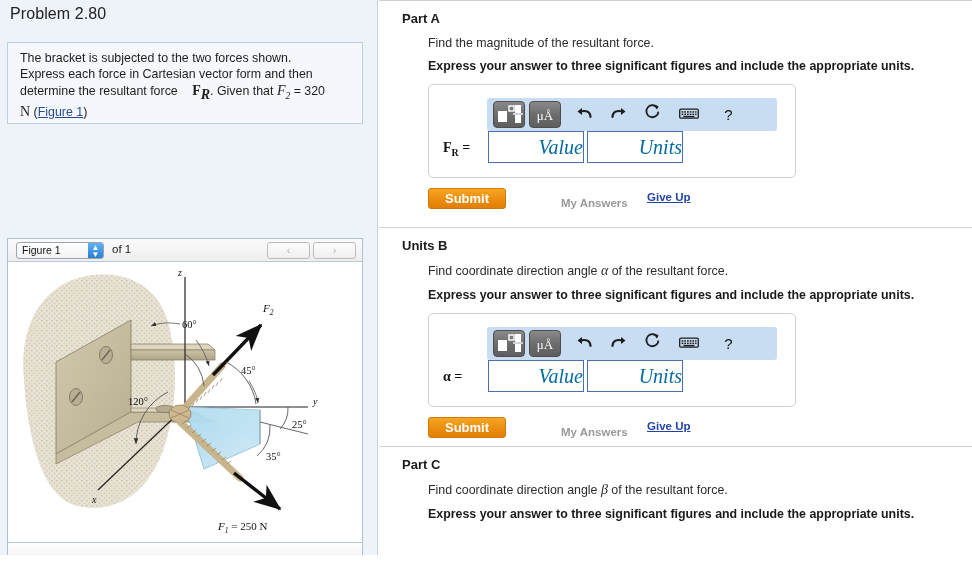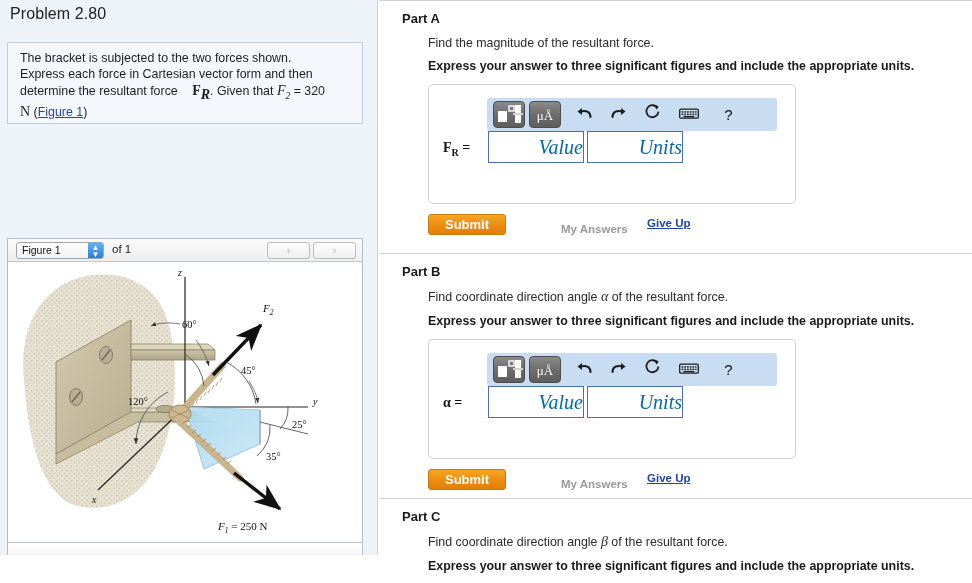--- a/index.html
+++ b/index.html
@@ -106,21 +106,21 @@
   }
   .part-q .gk { font-family: "Liberation Serif", serif; font-style: italic; font-size: 14px; }
   .part-instr {
     font-size: 12.4px; font-weight: bold; color: #1a1a1a;
     padding: 9px 0 0 49px;
   }
 
   
   .ans-card {
     position: relative; margin: 11px 0 0 49px;
-    width: 368px; height: 120px;
+    width: 368px; height: 94px;
     border: 1px solid #d0d0d0; border-radius: 5px;
     background: #fff;
   }
   .ans-toolbar {
     position: absolute; left: 58px; top: 13px;
     width: 290px; height: 33px;
     background: #c9ddf2; border-radius: 3px;
   }
   .tb-btn {
     position: absolute; top: 3px; width: 32px; height: 27px;
@@ -407,21 +407,21 @@
 
       <div class="submit-row">
         <div class="btn-submit">Submit</div>
         <div class="my-answers">My Answers</div>
         <div class="give-up">Give Up</div>
       </div>
     </div>
 
     <div class="part-block" style="margin-top:17px;">
       <div class="part-rule"></div>
-      <div class="part-head">Part B</div>
+      <div class="part-head">Units B</div>
       <div class="part-q">
         <span>Find coordinate direction angle </span><span class="gk">α</span><span> of the resultant force.</span>
       </div>
       <div class="part-instr">Express your answer to three significant figures and include the appropriate units.</div>
 
       <div class="ans-card">
         <div class="ans-toolbar">
           <div class="tb-btn tmpl">
             <svg width="30" height="25" viewBox="0 0 30 25">
               <rect x="4" y="9" width="9" height="11" fill="#fff"></rect>

